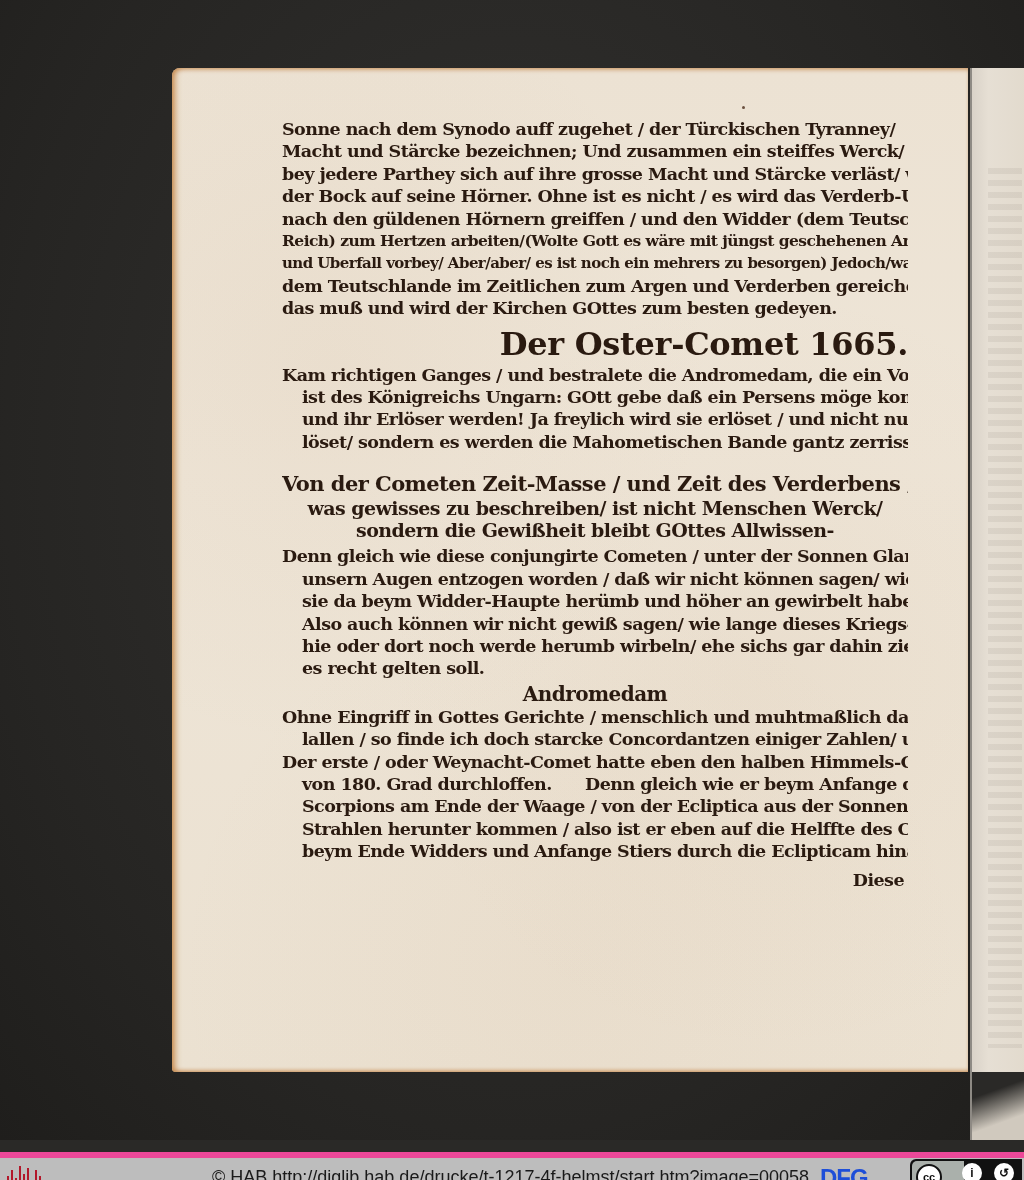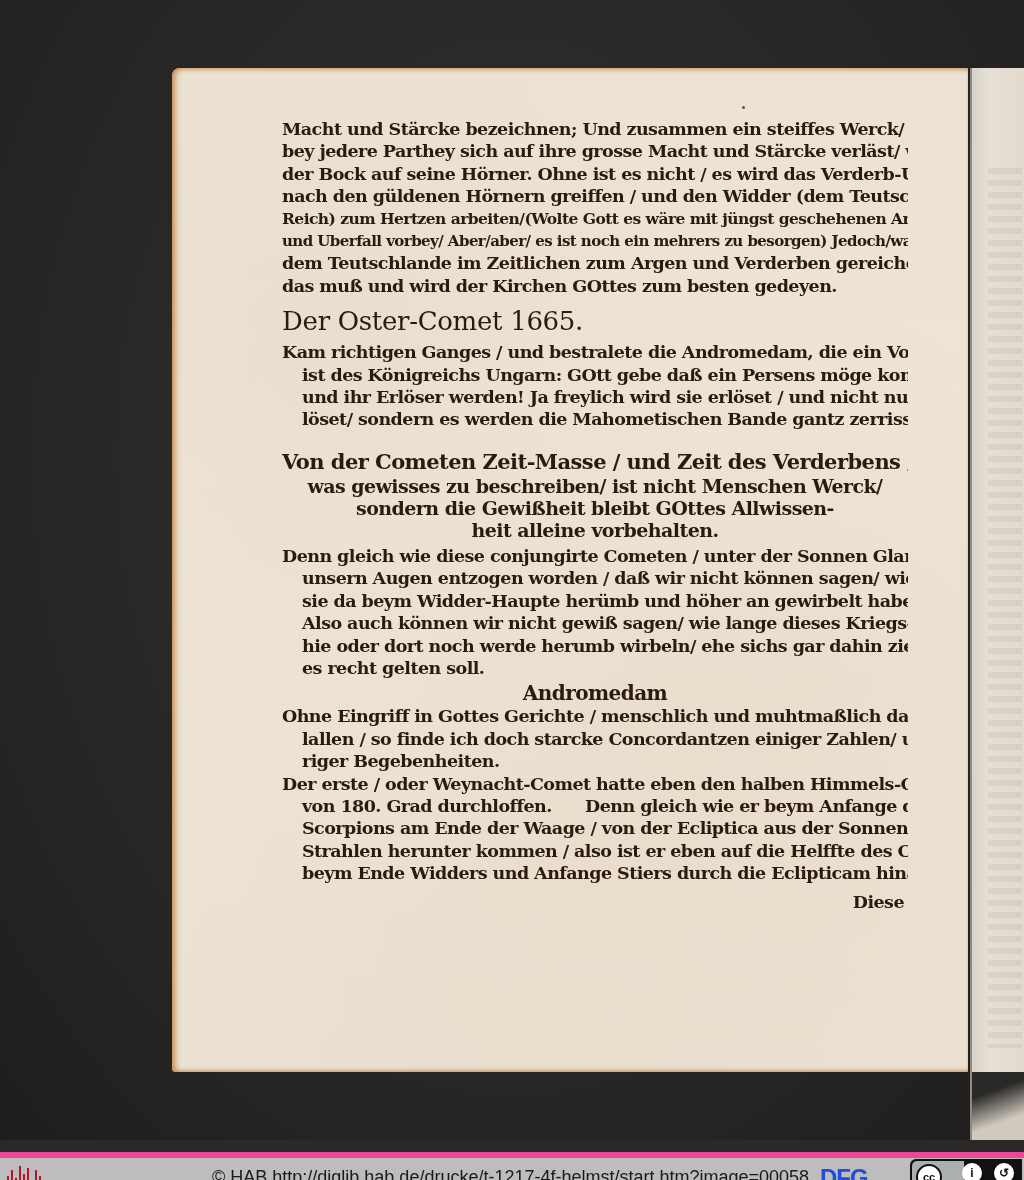--- a/index.html
+++ b/index.html
@@ -46,22 +46,22 @@
     font-family:"DejaVu Serif", serif;
     font-weight:bold;
     font-size:17.5px;
     line-height:22.4px;
     letter-spacing:-0.55px;
   }
   .para { margin:0; text-align:justify; text-align-last:left; }
   .para.hang { padding-left:22px; text-indent:-22px; }
   .line { display:block; white-space:nowrap; overflow:hidden; }
   .heading-center {
-    text-align:left; font-size:26px; line-height:28px; margin:10px 0 6px 0;
-    letter-spacing:-0.3px; font-weight:normal;
+    text-align:right; font-size:32px; line-height:28px; margin:10px 0 6px 0;
+    letter-spacing:-0.3px; font-weight:bold;
   }
   .subhead-lines .line { text-align:center; font-size:19px; line-height:22px; }
   .center-word { text-align:center; font-size:20px; line-height:24px; margin:2px 0 0 0; }
   .catchword { text-align:right; padding-right:4px; margin-top:6px; }
   .mark-dot { position:absolute; left:742px; top:106px; width:3px; height:3px; background:#6b5140; border-radius:50%; }
 
   .footer {
     position:absolute; left:0; top:1140px; width:1024px; height:40px;
     background:#bdbdbd;
     border-top:6px solid #ec4899;
@@ -108,20 +108,21 @@
   <div class="bleed"></div>
   <div class="shade"></div>
 </div>
 
 <div class="page"></div>
 <div class="mark-dot"></div>
 
 <div class="text-block">
 
   <div class="para hang" style="padding-left:0;text-indent:0;">
+    <span class="line">Sonne nach dem Synodo auff zugehet / der Türckischen Tyranney/</span>
     <span class="line">Macht und Stärcke bezeichnen; Und zusammen ein steiffes Werck/ da-</span>
     <span class="line">bey jedere Parthey sich auf ihre grosse Macht und Stärcke verläst/ wie</span>
     <span class="line">der Bock auf seine Hörner. Ohne ist es nicht / es wird das Verderb-Ubel</span>
     <span class="line">nach den güldenen Hörnern greiffen / und den Widder (dem Teutschen</span>
     <span class="line" style="font-size:15.5px;">Reich) zum Hertzen arbeiten/(Wolte Gott es wäre mit jüngst geschehenen An-</span>
     <span class="line" style="font-size:15px;">und Uberfall vorbey/ Aber/aber/ es ist noch ein mehrers zu besorgen) Jedoch/was</span>
     <span class="line">dem Teutschlande im Zeitlichen zum Argen und Verderben gereichet/</span>
     <span class="line">das muß und wird der Kirchen GOttes zum besten gedeyen.</span>
   </div>
 
@@ -131,38 +132,36 @@
     <span class="line">Kam richtigen Ganges / und bestralete die Andromedam, die ein Vorbild</span>
     <span class="line" style="padding-left:20px;">ist des Königreichs Ungarn: GOtt gebe daß ein Persens möge kommen/</span>
     <span class="line" style="padding-left:20px;">und ihr Erlöser werden! Ja freylich wird sie erlöset / und nicht nur sie er-</span>
     <span class="line" style="padding-left:20px;">löset/ sondern es werden die Mahometischen Bande gantz zerrissen. Har-</span>
   </div>
 
   <div class="subhead-lines" style="margin-top:18px;">
     <span class="line" style="font-size:21px;line-height:26px;">Von der Cometen Zeit-Masse / und Zeit des Verderbens / et-</span>
     <span class="line">was gewisses zu beschreiben/ ist nicht Menschen Werck/</span>
     <span class="line">sondern die Gewißheit bleibt GOttes Allwissen-</span>
-    <span class="line">heit alleine vorbehalten.</span>
   </div>
 
   <div class="para" style="margin-top:4px;">
     <span class="line">Denn gleich wie diese conjungirte Cometen / unter der Sonnen Glantz</span>
     <span class="line" style="padding-left:20px;">unsern Augen entzogen worden / daß wir nicht können sagen/ wie lange</span>
     <span class="line" style="padding-left:20px;">sie da beym Widder-Haupte herümb und höher an gewirbelt haben;</span>
     <span class="line" style="padding-left:20px;">Also auch können wir nicht gewiß sagen/ wie lange dieses Kriegs-Feur</span>
     <span class="line" style="padding-left:20px;">hie oder dort noch werde herumb wirbeln/ ehe sichs gar dahin ziehe/ da</span>
     <span class="line" style="padding-left:20px;">es recht gelten soll.</span>
   </div>
 
   <div class="center-word">Andromedam</div>
 
   <div class="para">
     <span class="line">Ohne Eingriff in Gottes Gerichte / menschlich und muhtmaßlich davon zu</span>
     <span class="line" style="padding-left:20px;">lallen / so finde ich doch starcke Concordantzen einiger Zahlen/ und bißhe-</span>
-    <span class="line" style="padding-left:20px;">riger Begebenheiten.</span>
   </div>
 
   <div class="para">
     <span class="line">Der erste / oder Weynacht-Comet hatte eben den halben Himmels-Circul</span>
     <span class="line" style="padding-left:20px;white-space:pre;">von 180. Grad durchloffen.      Denn gleich wie er beym Anfange des</span>
     <span class="line" style="padding-left:20px;">Scorpions am Ende der Waage / von der Ecliptica aus der Sonnen-</span>
     <span class="line" style="padding-left:20px;">Strahlen herunter kommen / also ist er eben auf die Helffte des Circuls</span>
     <span class="line" style="padding-left:20px;">beym Ende Widders und Anfange Stiers durch die Eclipticam hinauf</span>
   </div>
 

